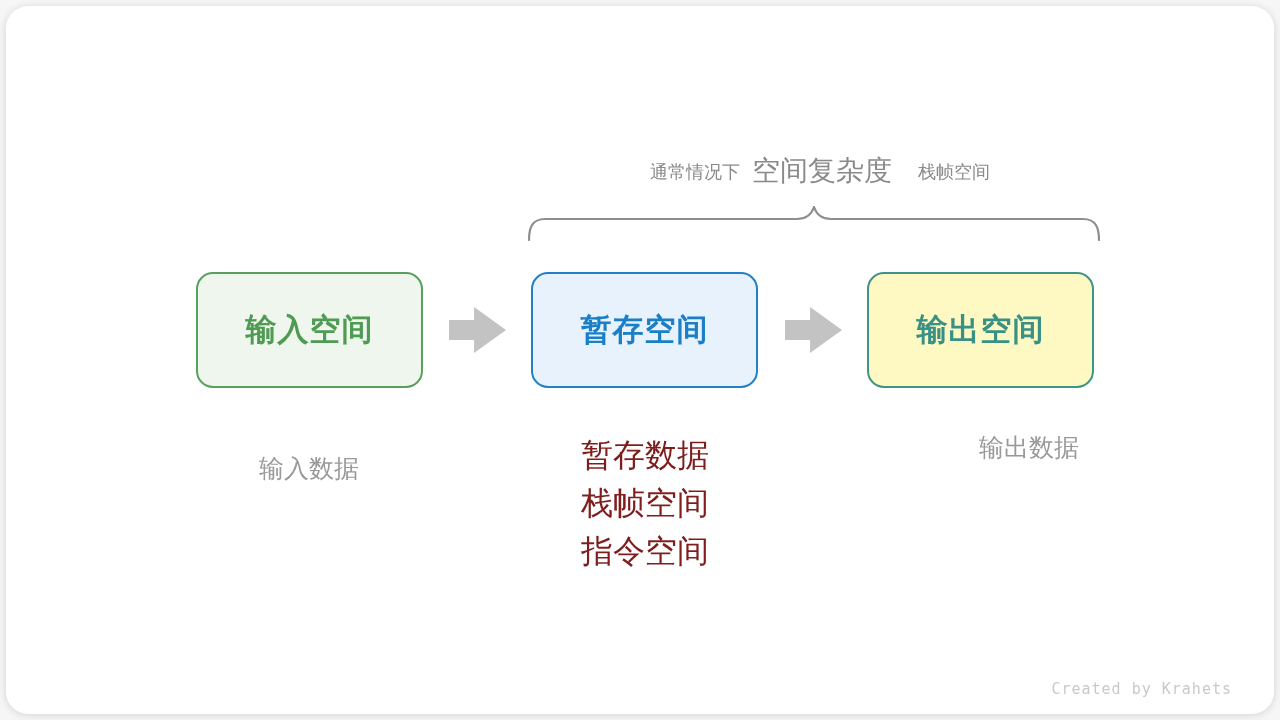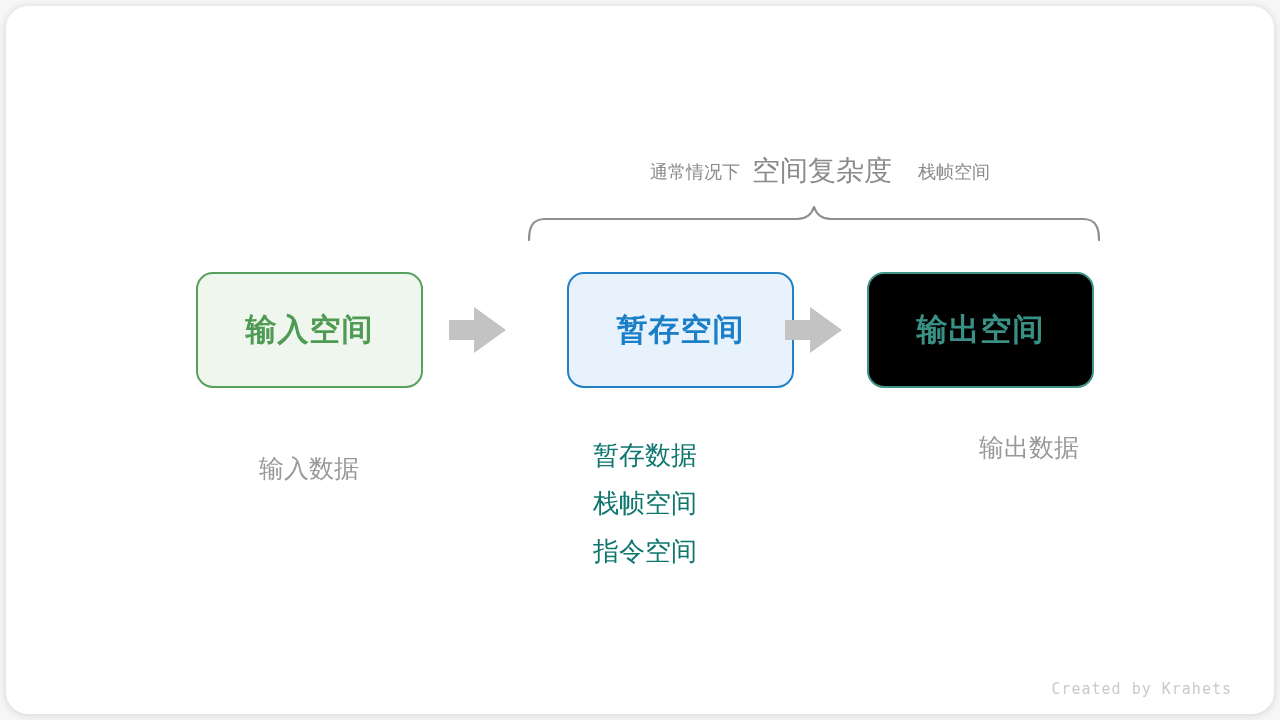--- a/index.html
+++ b/index.html
@@ -45,21 +45,21 @@
     border-radius: 17px;
     border: 2.5px solid;
     display: flex;
     align-items: center;
     justify-content: center;
     font-size: 31px;
     font-weight: 700;
     letter-spacing: 1px;
   }
   .box-input  { left: 190px; }
-  .box-temp   { left: 525px; margin-left: 36px; }
+  .box-temp   { left: 525px; }
   .box-output { left: 861px; }
   .arrow {
     position: absolute;
     top: 301px;
     width: 57px; height: 46px;
     background: #c3c3c3;
     clip-path: polygon(0% 28%, 44% 28%, 44% 0%, 100% 50%, 44% 100%, 44% 72%, 0% 72%);
   }
   .arrow-1 { left: 443px; }
   .arrow-2 { left: 779px; }
@@ -73,22 +73,22 @@
   }
   .note-input  { left: 303px; top: 446px; }
   .note-output { left: 975px; top: 425px; margin-left: 48px; }
   .note-stack {
     position: absolute;
     left: 639px; top: 425px;
     transform: translateX(-50%);
     text-align: center;
   }
   .note-stack div {
-    color: #0f766e;
-    font-size: 26px;
+    color: #7f1d1d;
+    font-size: 32px;
     line-height: 48px;
     white-space: nowrap;
   }
   .credit {
     position: absolute;
     right: 42px; top: 674px;
     font-family: "DejaVu Sans Mono", "Liberation Mono", monospace;
     font-size: 15px;
     letter-spacing: 1px;
     color: #c9c9c9;
@@ -115,21 +115,21 @@
   </div>
 
   <div class="arrow arrow-1"></div>
 
   <div class="box box-temp" style="border-color: rgb(34, 128, 198); background-color: rgb(231, 242, 252); color: rgb(26, 127, 199);">
     <span>暂存空间</span>
   </div>
 
   <div class="arrow arrow-2"></div>
 
-  <div class="box box-output" style="border-color: rgb(63, 148, 136); background-color: #000000; color: rgb(57, 145, 134);">
+  <div class="box box-output" style="border-color: rgb(63, 148, 136); background-color: #fef9c3; color: rgb(57, 145, 134);">
     <span>输出空间</span>
   </div>
 
   <div class="note note-input">输入数据</div>
 
   <div class="note-stack">
     <div>暂存数据</div>
     <div>栈帧空间</div>
     <div>指令空间</div>
   </div>

